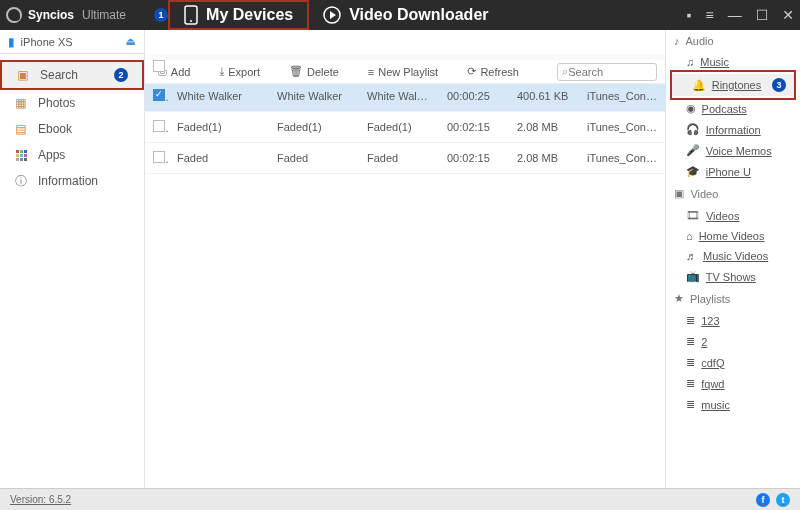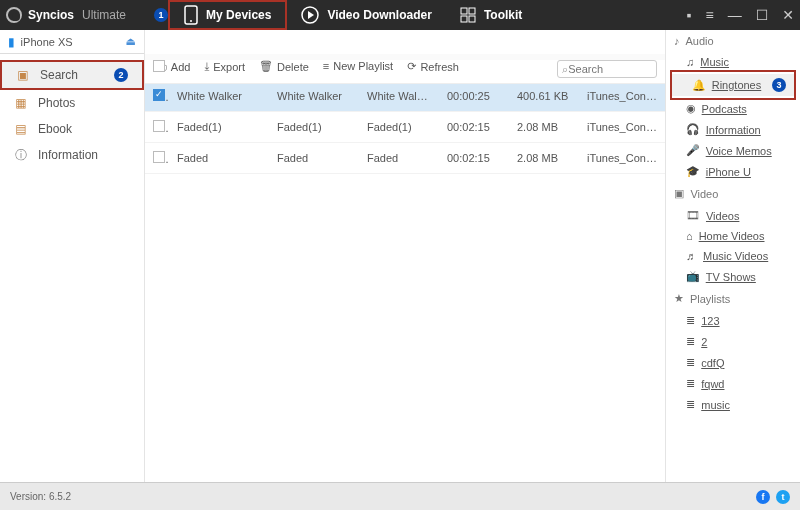--- a/index.html
+++ b/index.html
@@ -6,32 +6,32 @@
   body { width: 800px; height: 510px; background: #f8f8f8; overflow: hidden; }
   .app { display: flex; flex-direction: column; height: 510px; }
 
   
   .titlebar { height: 30px; background: #2b2b2b; color: #fff; display: flex; align-items: center; padding: 0 6px; font-size: 12px; }
   .logo { width:16px; height:16px; border-radius:50%; border:2px solid #bbb; margin-right:6px; position:relative; }
   .logo::after{content:"";position:absolute;width:8px;height:8px;background:#2b2b2b;border-radius:50%;top:4px;left:4px;}
   .brand { font-weight:bold; margin-right:8px;}
   .edition { color:#aaa; font-size:12px; margin-right:8px;}
   .badge { width:14px;height:14px;border-radius:50%;background:#0a4db3;color:#fff;font-size:9px;line-height:14px;text-align:center;font-weight:bold;}
-  .nav-btn { display:flex; align-items:center; gap:8px; padding:0 14px; height:30px; color:#fff; font-size:12px; font-weight:bold;}
+  .nav-btn { display:flex; align-items:center; gap:8px; padding:0 14px; height:30px; color:#fff; font-size:16px; font-weight:bold;}
   .nav-btn.red-frame { border:2px solid #a93226; }
   .titlebar-right { margin-left:auto; display:flex; gap:14px; color:#ccc; align-items:center;}
   .titlebar-right span { font-size:14px; cursor:pointer;}
 
   
   .devicebar { height:24px; background:#fff; border-bottom:1px solid #ddd; display:flex; align-items:center; padding:0 8px; font-size:11px; color:#555;}
   .phone-ico { color:#1e88e5; margin-right:6px; font-size:12px;}
   .devicebar .eject { margin-left:auto; color:#4a90d9; font-size:11px;}
 
   
-  .toolbar { position:absolute; top:30px; left:145px; right:135px; height:24px; display:flex; align-items:flex-start; gap:4px; padding: 0 8px; background:#fff; border-bottom:1px solid #eee; font-size:11px; color:#555;}
+  .toolbar { position:absolute; top:30px; left:145px; right:135px; height:24px; display:flex; align-items:center; gap:19px; padding: 0 8px; background:#fff; border-bottom:1px solid #eee; font-size:11px; color:#555;}
   .tbtn { display:flex; align-items:center; gap:4px; padding:0 5px; cursor:pointer;}
   .searchbox { margin-left:auto; width:100px; height:18px; border:1px solid #ccc; border-radius:3px; display:flex; align-items:center; padding:0 4px; font-size:11px; color:#999;}
   .searchbox input { border:none; outline:none; width:70px; font-size:11px;}
 
   
   .main { flex:1; display:flex; position:relative; overflow:hidden;}
   .left-nav { width:145px; background:#fff; border-right:1px solid #e4e4e4; padding-top:30px; position:relative;}
   .left-nav .item { display:flex; align-items:center; gap:10px; padding:6px 14px; font-size:12px; color:#555; cursor:pointer;}
   .left-nav .item .lbl { flex:1; }
   .left-nav .item.active { background:#f0f0f0;}
@@ -61,21 +61,21 @@
   .chk.on::after{content:"✓"; color:#fff; font-size:9px; position:absolute; top:-1px; left:1px;}
 
   .right-panel { width:135px; background:#fff; border-left:1px solid #e4e4e4; overflow:auto; font-size:11px; color:#555;}
   .rgroup-h { display:flex; align-items:center; gap:6px; padding:5px 8px; color:#777;}
   .ritem { display:flex; align-items:center; gap:6px; padding:4px 8px 4px 20px; cursor:pointer;}
   .ritem.sel { background:#f0f0f0;}
   .ritem .lbl{ flex:1;text-decoration:underline;}
   .rwrap.red-box{ margin: -2px 4px; padding:2px 0;}
 
   
-  .statusbar { height:28px; background:#e9e9e9; border-top:1px solid #ccc; display:flex; align-items:center; font-size:10px; color:#666; padding:0 10px;}
+  .statusbar { height:22px; background:#e9e9e9; border-top:1px solid #ccc; display:flex; align-items:center; font-size:10px; color:#666; padding:0 10px;text-decoration:underline;}
   .statusbar .center { position:absolute; left:50%; transform:translateX(-50%);}
   .social { margin-left:auto; display:flex; gap:6px;}
   .social span{ width:14px; height:14px; border-radius:50%; background:#1da1f2; color:#fff; font-size:9px; line-height:14px; text-align:center; font-weight:bold; cursor:pointer;}
   .social span.fb{ background:#1877f2;}
 </style>
 </head>
 <body>
 
 <div class="app">
 
@@ -92,29 +92,20 @@
         </svg>
       <span>My Devices</span>
     </div>
     <div class="nav-btn">
       <svg width="18" height="18" viewBox="0 0 18 18">
           <circle cx="9" cy="9" r="8" fill="none" stroke="#fff" stroke-width="1.5"></circle>
           <path d="M7 5 L13 9 L7 13 Z" fill="#fff"></path>
         </svg>
       <span>Video Downloader</span>
     </div>
-    <div class="nav-btn">
-      <svg width="16" height="16" viewBox="0 0 16 16">
-          <rect x="1" y="1" width="6" height="6" fill="none" stroke="#fff"></rect>
-          <rect x="9" y="1" width="6" height="6" fill="none" stroke="#fff"></rect>
-          <rect x="1" y="9" width="6" height="6" fill="none" stroke="#fff"></rect>
-          <rect x="9" y="9" width="6" height="6" fill="none" stroke="#fff"></rect>
-        </svg>
-      <span>Toolkit</span>
-    </div>
     <div class="titlebar-right">
       <span>▪</span>
       <span>≡</span>
       <span>—</span>
       <span>☐</span>
       <span>✕</span>
     </div>
   </div>
 
   <div class="main">
@@ -131,20 +122,36 @@
         <span class="lbl">Search</span>
         <span class="badge">2</span>
       </div>
       <div class="item">
         <span class="ico warm">▦</span>
         <span class="lbl">Photos</span>
       </div>
       <div class="item">
         <span class="ico warm">▤</span>
         <span class="lbl">Ebook</span>
+      </div>
+      <div class="item">
+        <span class="ico">
+            <span class="apps-ico">
+              <span></span>
+              <span></span>
+              <span></span>
+              <span></span>
+              <span></span>
+              <span></span>
+              <span></span>
+              <span></span>
+              <span></span>
+            </span>
+          </span>
+        <span class="lbl">Apps</span>
       </div>
       <div class="item">
         <span class="ico">ⓘ</span>
         <span class="lbl">Information</span>
       </div>
     </div>
 
     <div class="content">
 
       <div class="toolbar">

